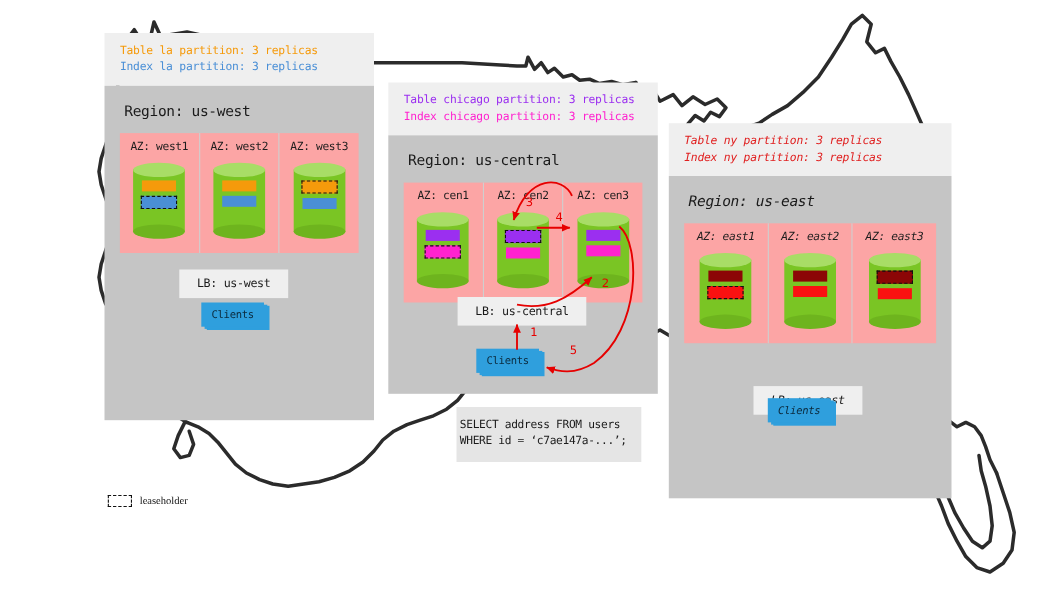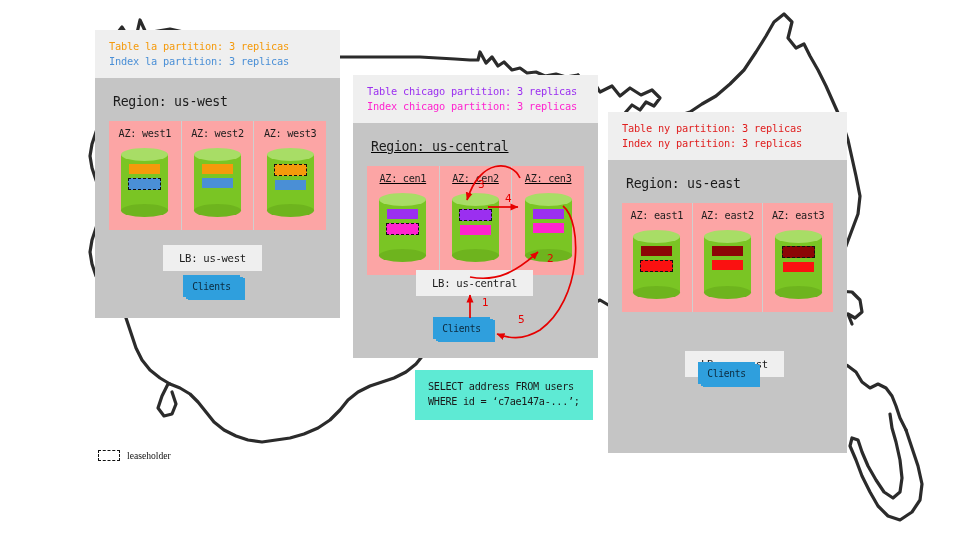--- a/index.html
+++ b/index.html
@@ -73,22 +73,22 @@
   .clients .card {
     position:absolute; width:57px; height:22px; background:#2f9fdd;
   }
   .clients .c3 { left:5px; top:3px; }
   .clients .c2 { left:3px; top:2px; }
   .clients .c1 { left:0px; top:0px; display:flex; align-items:center; justify-content:center;
                  font-size:9.6px; color:#0b2a3d; letter-spacing:-0.3px; }
 
   
   .sql-note {
-    position:absolute; background:#5eead4; z-index:5;
-    padding:9px 13px 10px 13px; font-size:10.2px; line-height:1.5;
+    position:absolute; background:#e5e5e5; z-index:5;
+    padding:9px 13px 10px 3px; font-size:10.2px; line-height:1.5;
     color:#1a1a1a; white-space:nowrap; letter-spacing:-0.3px;
   }
 
   
   .legend { position:absolute; z-index:6; display:flex; align-items:center; gap:7px; }
   .legend .swatch { width:22px; height:11px; border:1.7px dashed #111; }
   .legend .txt { font-size:9.6px; color:#111; font-family:Liberation Serif, serif; }
 
   
   #arrows { position:absolute; left:0; top:0; width:960px; height:540px; z-index:7; pointer-events:none; }
@@ -154,21 +154,21 @@
     </g>
   </svg>
 
   <div class="region-cluster" id="cluster-west" style="left:95px; top:30px; width:245px;">
 
     <div class="partition-header">
       <span class="pline" style="color:#f59a0b;">Table la partition: 3 replicas</span>
       <span class="pline" style="color:#4a8fd6;">Index la partition: 3 replicas</span>
     </div>
 
-    <div class="region-body" style="height:240px;">
+    <div class="region-body" style="height:304px;">
       <div class="region-title">Region: us-west</div>
 
       <div class="az-row">
         <div class="az-cell">
           <div class="az-label">AZ: west1</div>
           <div class="cyl">
             <div class="body"></div>
             <div class="top"></div>
             <div class="bottom"></div>
             <div class="bars">
@@ -213,21 +213,21 @@
     </div>
   </div>
 
   <div class="region-cluster" id="cluster-central" style="left:353px; top:75px; width:245px;">
 
     <div class="partition-header">
       <span class="pline" style="color:#9b2ff0;">Table chicago partition: 3 replicas</span>
       <span class="pline" style="color:#ff22cf;">Index chicago partition: 3 replicas</span>
     </div>
 
-    <div class="region-body" style="height:235px;text-decoration:underline;">
+    <div class="region-body" style="height:235px;">
       <div class="region-title">Region: us-central</div>
 
       <div class="az-row">
         <div class="az-cell">
           <div class="az-label">AZ: cen1</div>
           <div class="cyl">
             <div class="body"></div>
             <div class="top"></div>
             <div class="bottom"></div>
             <div class="bars">
@@ -270,21 +270,21 @@
       <div class="card c2"></div>
       <div class="card c1">Clients</div>
     </div>
   </div>
 
   <div class="sql-note" style="left:415px; top:370px;">
     <div>SELECT address FROM users</div>
     <div>WHERE id = ‘c7ae147a-...’;</div>
   </div>
 
-  <div class="region-cluster" id="cluster-east" style="left:608px; top:112px; width:239px;">
+  <div class="region-cluster" id="cluster-east" style="left:608px; top:112px; width:257px;font-style:italic;">
 
     <div class="partition-header">
       <span class="pline" style="color:#e02020;">Table ny partition: 3 replicas</span>
       <span class="pline" style="color:#e02020;">Index ny partition: 3 replicas</span>
     </div>
 
     <div class="region-body" style="height:293px;">
       <div class="region-title">Region: us-east</div>
 
       <div class="az-row">

